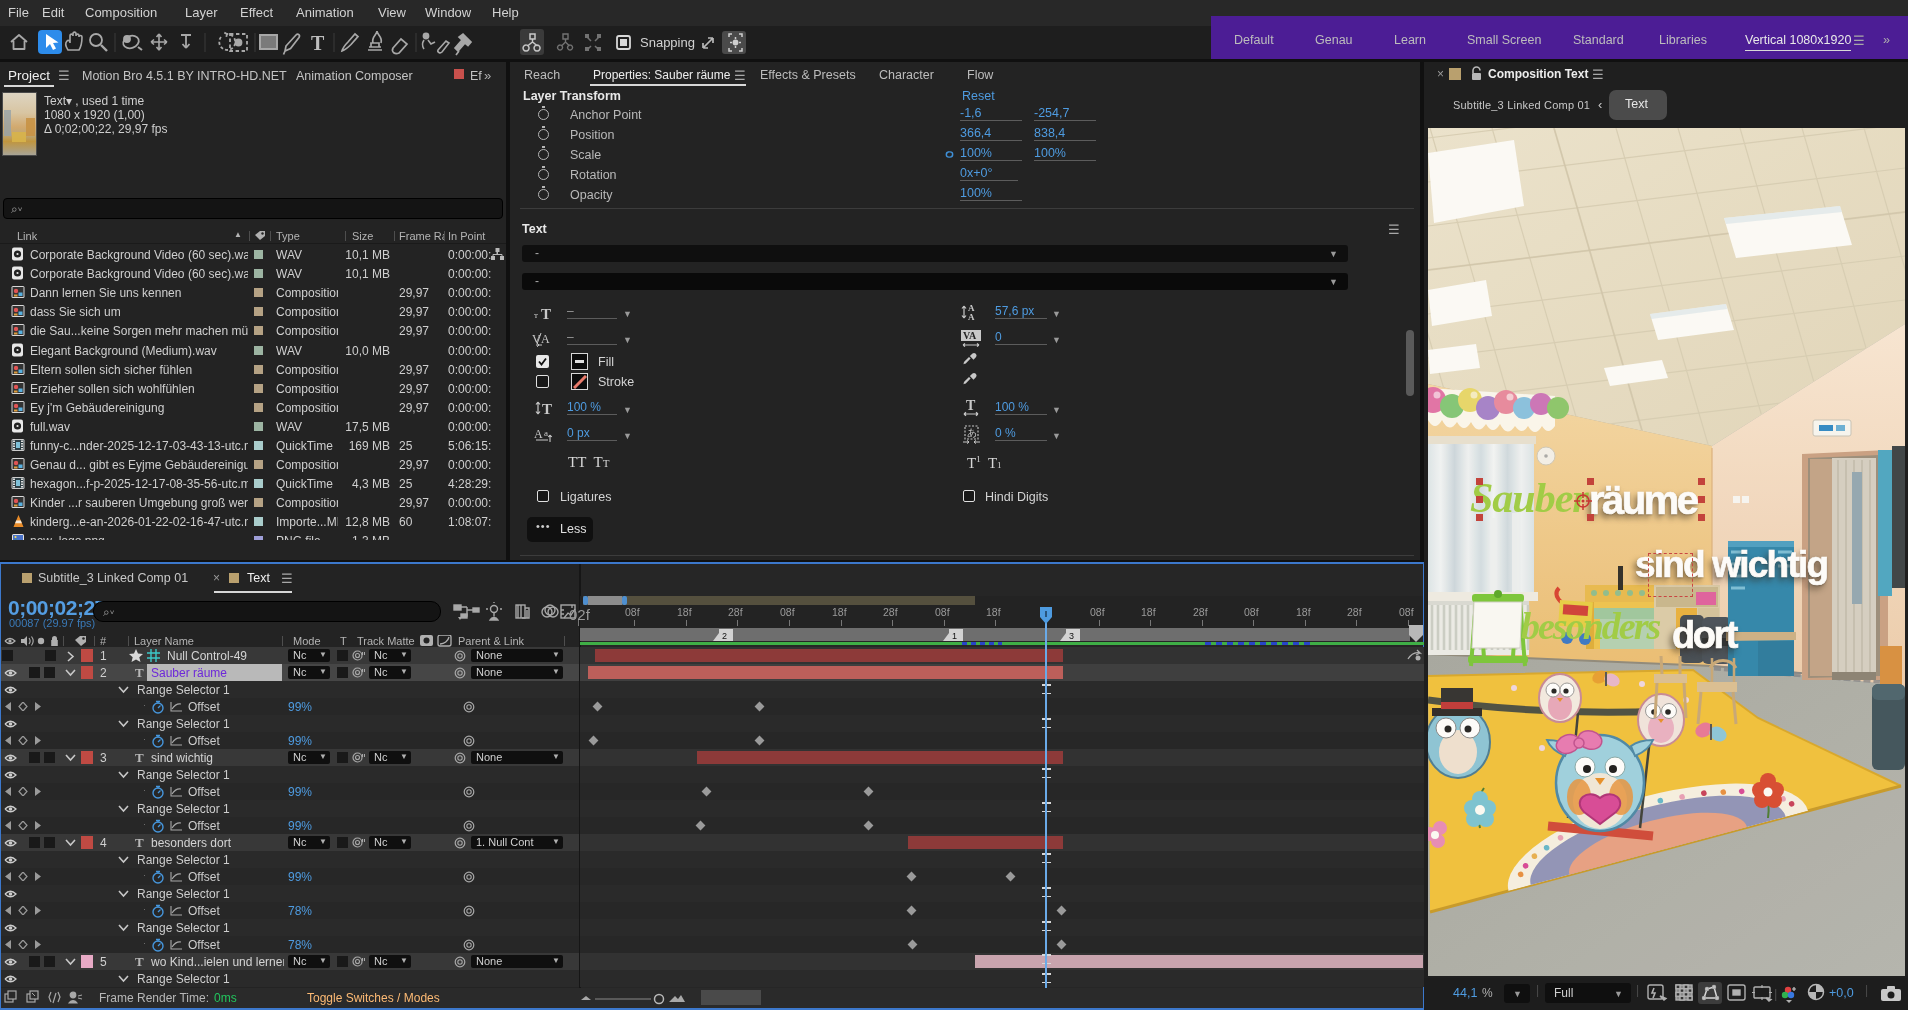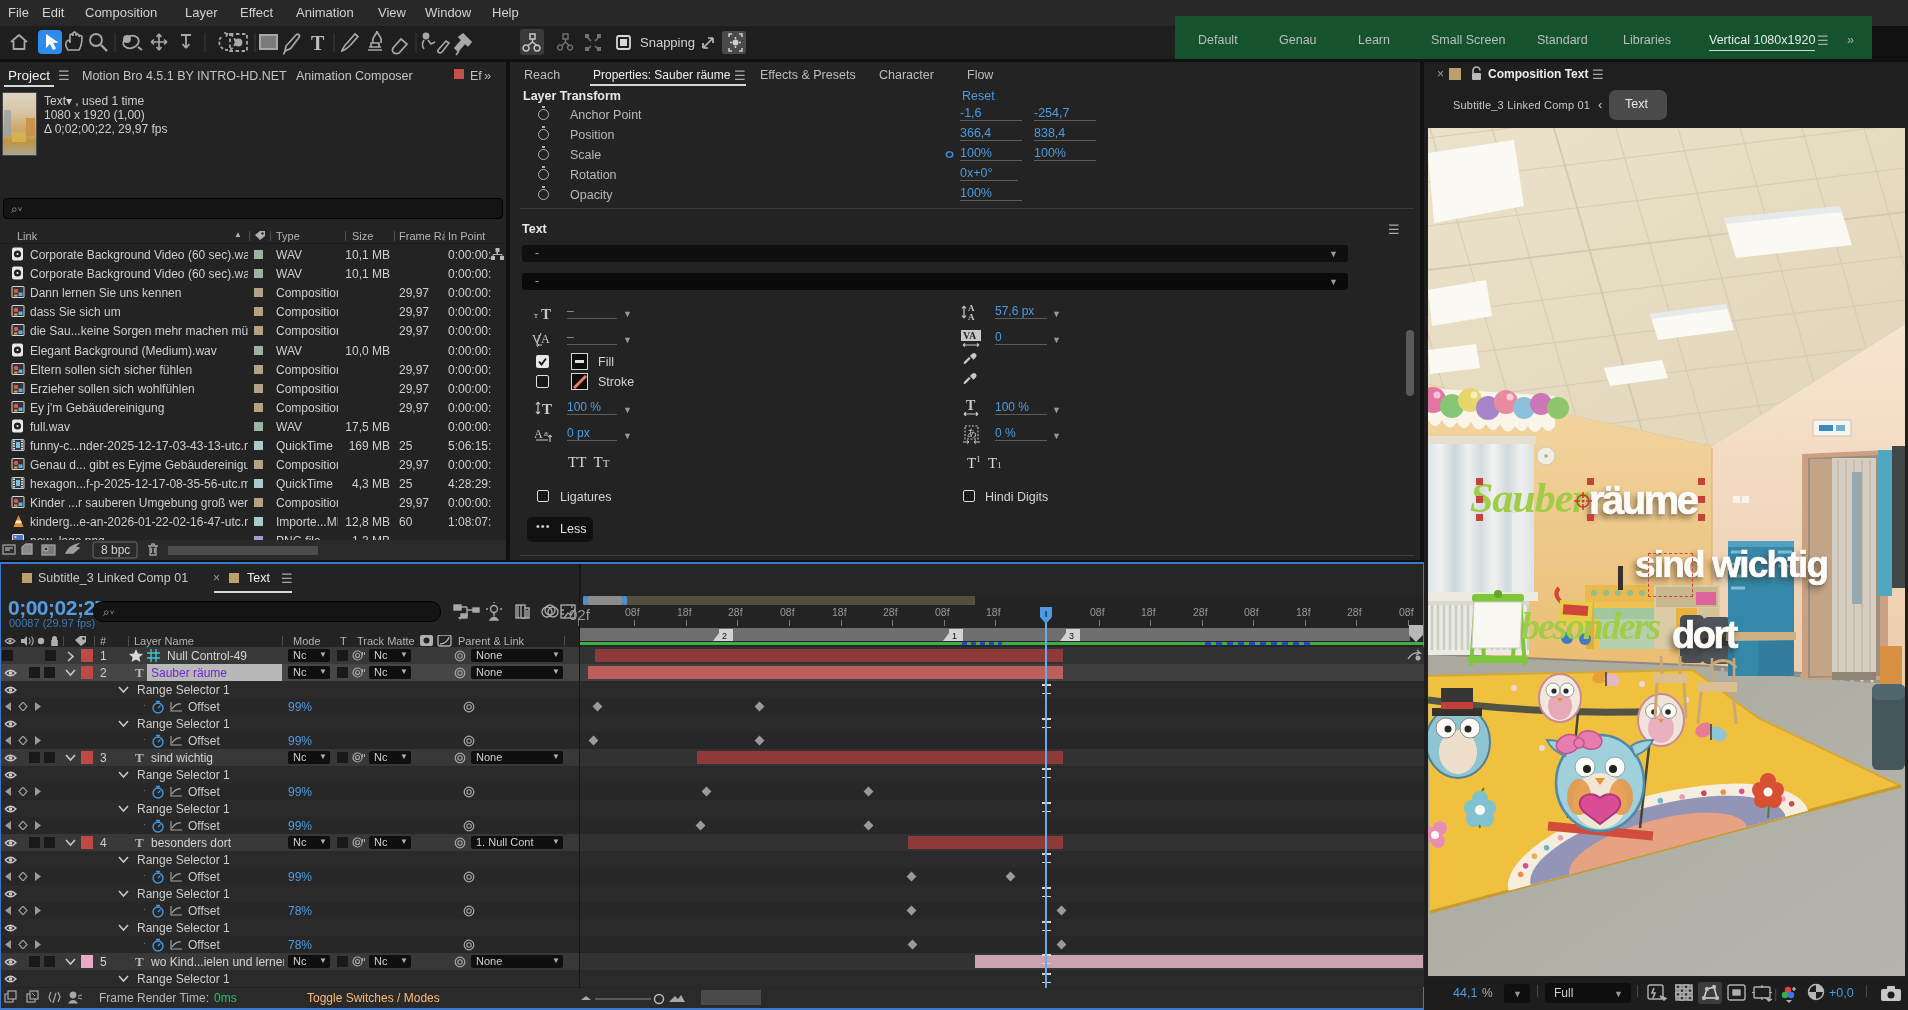--- a/index.html
+++ b/index.html
@@ -1,21 +1,21 @@
 <!DOCTYPE html>
 <html><head><meta charset="utf-8">
 <style>
 *{margin:0;padding:0;box-sizing:border-box}
 html,body{width:1908px;height:1010px;background:#101010;font-family:"Liberation Sans",sans-serif;overflow:hidden}
 body{position:relative;color:#c8c8c8;font-size:12px}
 .abs{position:absolute}
 .menubar{position:absolute;left:0;top:0;width:1908px;height:26px;background:#282828;color:#d2d2d2;font-size:13px}
 .menubar span{position:absolute;top:5px}
 .toolbar{position:absolute;left:0;top:26px;width:1211px;height:33px;background:#1e1e1e}
-.topright{position:absolute;left:1175px;top:16px;width:697px;height:43px;background:#14532d;font-size:12.5px;color:#bdbdbd}
+.topright{position:absolute;left:1211px;top:16px;width:697px;height:43px;background:#4c1d95;font-size:12.5px;color:#bdbdbd}
 .topright span{position:absolute;top:17px}
 .panel{position:absolute;background:#232323}
 .blue{color:#4e9be0}
 .hamb{color:#a8a8a8;letter-spacing:0;font-size:13px}
 .ddown{position:absolute;background:#0f0f0f;border-radius:3px;color:#ababab}
 .chev{position:absolute;color:#9a9a9a;font-size:9px}
 .field{position:absolute;border-bottom:1px solid #5c5c5c;color:#4e9be0}
 .swl{color:#b9b9b9}
 .pr-row{position:absolute;left:0;width:506px;height:19px}
 .pr-row .nm{position:absolute;left:30px;top:3px;color:#cfcfcf;white-space:nowrap;max-width:218px;overflow:hidden}
@@ -396,38 +396,20 @@
           <path d="M2 9 l3 -3 l3 3 z" fill="#3aa060"></path>
           <rect x="3" y="10" width="8" height="2" fill="#888"></rect>
         </svg>
         <span class="nm">new_logo.png</span>
         <span class="lab" style="background:#9f9fd8"></span>
         <span class="ty">PNG file</span>
         <span class="sz">1,3 MB</span>
       </div>
 </div>
 
-<div class="abs" style="left:0;top:478px;width:506px;height:20px;background:#2a2a2a">
-<svg width="506" height="20" style="position:absolute;left:0;top:0">
-<g stroke="#a0a0a0" fill="none" stroke-width="1.3">
-<rect x="3" y="5" width="12" height="9"></rect>
-          <path d="M5 8 h8 M5 10 h5"></path>
-<path d="M22 7 l4 -3 h6 v10 h-10 z" fill="#8a8a8a"></path>
-<rect x="42" y="5" width="13" height="10" fill="#7a7a7a"></rect>
-          <circle cx="46" cy="9" r="2" fill="#333"></circle>
-<path d="M66 13 c3 -6 8 -8 12 -9 l-3 3 l4 1 l-6 5 z" fill="#9a9a9a"></path>
-</g>
-<rect x="93" y="2" width="44" height="16" rx="2" fill="none" stroke="#6a6a6a"></rect>
-<text x="101" y="14" fill="#d0d0d0" font-size="12">8 bpc</text>
-<g stroke="#a0a0a0" fill="none" stroke-width="1.3">
-          <path d="M148 6 h10 M150 6 v9 h6 v-9 M151.5 8 v5 M154.5 8 v5 M151 6 l1 -2 h2 l1 2"></path>
-        </g>
-<rect x="168" y="6" width="150" height="9" fill="#4c4c4c"></rect>
-</svg>
-</div>
 </div>
 
 <div class="panel" id="props" style="left:510px;top:62px;width:910px;height:498px;overflow:hidden">
 
 <div class="abs" style="left:14px;top:6px;color:#bdbdbd;font-size:12.5px">Reach</div>
 <div class="abs" style="left:83px;top:6px;color:#ededed;font-size:12px">Properties: Sauber räume</div>
 <div class="abs hamb" style="left:224px;top:6px">☰</div>
 <div class="abs" style="left:80px;top:22px;width:156px;height:2px;background:#d8d8d8"></div>
 <div class="abs" style="left:250px;top:6px;color:#bdbdbd;font-size:12.5px">Effects &amp; Presets</div>
 <div class="abs" style="left:369px;top:6px;color:#bdbdbd;font-size:12.5px">Character</div>

